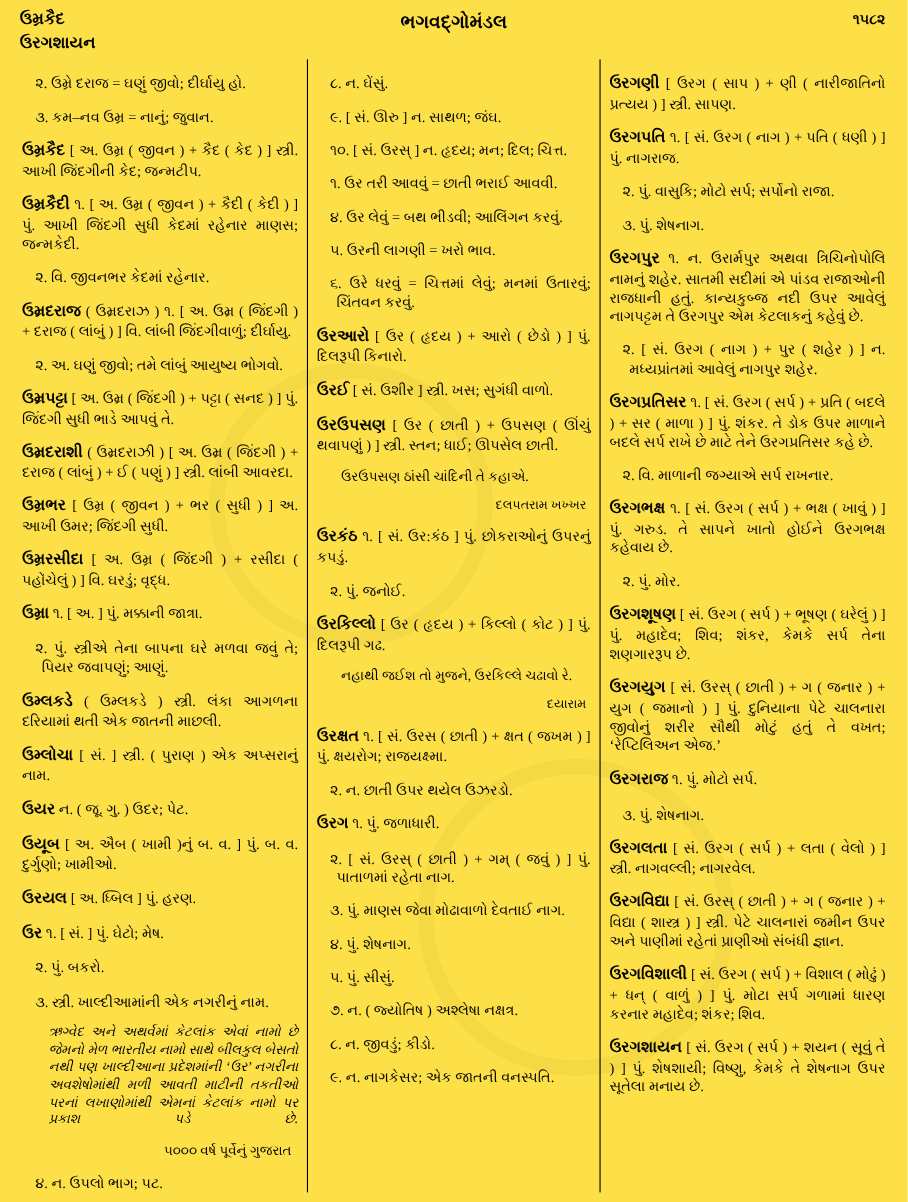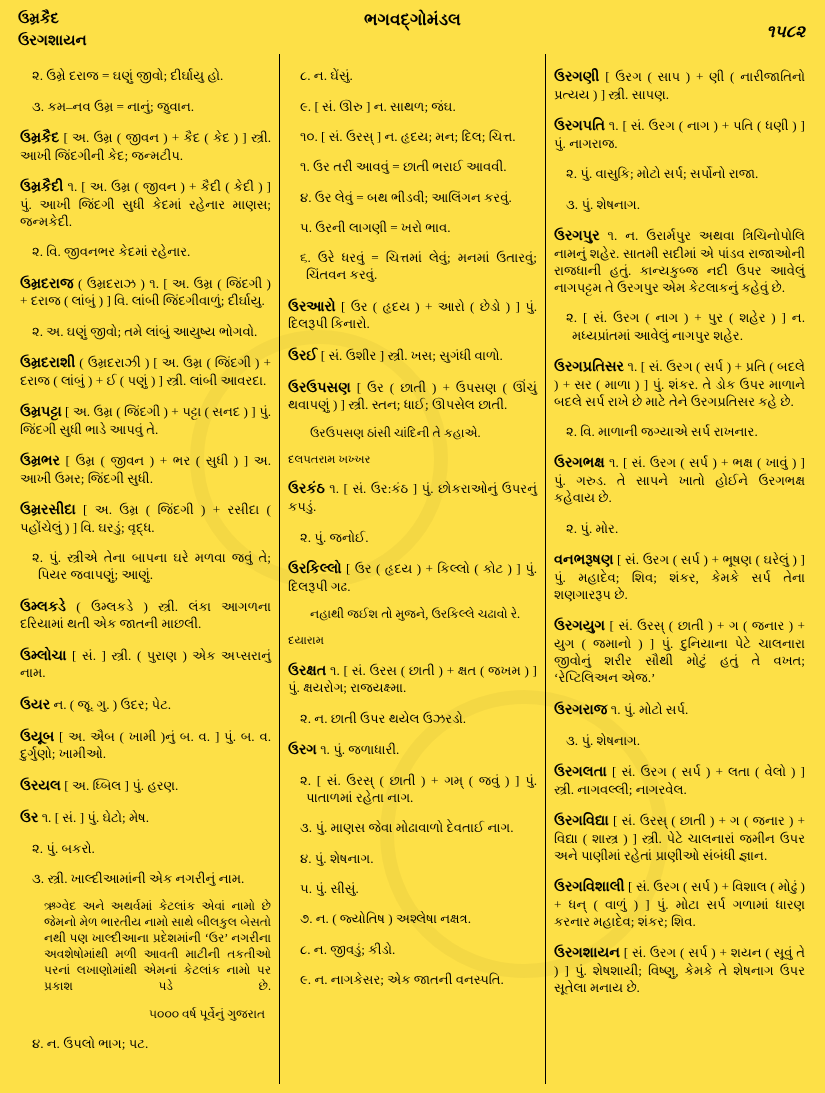--- a/index.html
+++ b/index.html
@@ -41,24 +41,23 @@
     position: absolute;
     left: 0; right: 0;
     top: 2px;
     text-align: center;
     font-weight: bold;
     font-size: 17px;
   }
   .rh-right {
     position: absolute;
     right: 8px;
-    top: 14px;
-    font-weight: bold;
-    font-size: 17px;
-    font-style: italic;
+    top: 2px;
+    font-weight: bold;
+    font-size: 13px;
   }
 
   
   .columns {
     display: flex;
     width: 801px;
     height: 1030px;
     margin-top: 2px;
   }
   .col {
@@ -90,31 +89,32 @@
     margin-bottom: 1px;
   }
   .quote {
     font-size: 12.4px;
     padding-left: 22px;
     line-height: 1.28;
     text-align: justify;
   }
   .attrib {
     font-size: 11.6px;
-    text-align: left;
+    text-align: right;
     padding-right: 4px;
     margin-top: -1px;
     margin-bottom: 2px;
   }
   .note {
     font-size: 12.2px;
     line-height: 1.30;
     padding-left: 24px;
     text-align: justify;
     text-align-last: justify;
+    font-style: italic;
   }
   .source {
     font-size: 12.2px;
     text-align: right;
     padding-right: 6px;
     margin-bottom: 2px;
   }
 
   
   .watermark {
@@ -145,24 +145,25 @@
 
   <div class="columns">
     <div class="col left" id="col-0">
         <p class="sense">૨. ઉમ્રે દરાજ = ઘણું જીવો; દીર્ઘાયુ હો.</p>
         <p class="sense">૩. કમ–નવ ઉમ્ર = નાનું; જુવાન.</p>
         <p class="entry"><span class="hw">ઉમ્રકૈદ</span><span> [ અ. ઉમ્ર ( જીવન ) + કૈદ ( કેદ ) ] સ્ત્રી. આખી જિંદગીની કેદ; જન્મટીપ.</span></p>
         <p class="entry"><span class="hw">ઉમ્રકૈદી</span><span> ૧. [ અ. ઉમ્ર ( જીવન ) + કૈદી ( કેદી ) ] પું. આખી જિંદગી સુધી કેદમાં રહેનાર માણસ; જન્મકેદી.</span></p>
         <p class="sense">૨. વિ. જીવનભર કેદમાં રહેનાર.</p>
         <p class="entry"><span class="hw">ઉમ્રદરાજ</span><span> ( ઉમ્રદરાઝ ) ૧. [ અ. ઉમ્ર ( જિંદગી ) + દરાજ ( લાંબું ) ] વિ. લાંબી જિંદગીવાળું; દીર્ઘાયુ.</span></p>
         <p class="sense">૨. અ. ઘણું જીવો; તમે લાંબું આયુષ્ય ભોગવો.</p>
+        <p class="entry"><span class="hw">ઉમ્રપટ્ટા</span><span> [ અ. ઉમ્ર ( જિંદગી ) + પટ્ટા ( સનદ ) ] પું. જિંદગી સુધી ભાડે આપવું તે.</span></p>
         <p class="entry"><span class="hw">ઉમ્રદરાશી</span><span> ( ઉમ્રદરાઝી ) [ અ. ઉમ્ર ( જિંદગી ) + દરાજ ( લાંબું ) + ઈ ( પણું ) ] સ્ત્રી. લાંબી આવરદા.</span></p>
-        <p class="entry"><span class="hw">ઉમ્રપટ્ટા</span><span> [ અ. ઉમ્ર ( જિંદગી ) + પટ્ટા ( સનદ ) ] પું. જિંદગી સુધી ભાડે આપવું તે.</span></p>
         <p class="entry"><span class="hw">ઉમ્રભર</span><span> [ ઉમ્ર ( જીવન ) + ભર ( સુધી ) ] અ. આખી ઉમર; જિંદગી સુધી.</span></p>
         <p class="entry"><span class="hw">ઉમ્રરસીદા</span><span> [ અ. ઉમ્ર ( જિંદગી ) + રસીદા ( પહોંચેલું ) ] વિ. ઘરડું; વૃદ્ધ.</span></p>
+        <p class="entry"><span class="hw">ઉમ્રા</span><span> ૧. [ અ. ] પું. મક્કાની જાત્રા.</span></p>
         <p class="sense">૨. પું. સ્ત્રીએ તેના બાપના ઘરે મળવા જવું તે; પિયર જવાપણું; આણું.</p>
         <p class="entry"><span class="hw">ઉમ્લકડે</span><span> ( ઉમ્લકડે ) સ્ત્રી. લંકા આગળના દરિયામાં થતી એક જાતની માછલી.</span></p>
         <p class="entry"><span class="hw">ઉમ્લોચા</span><span> [ સં. ] સ્ત્રી. ( પુરાણ ) એક અપ્સરાનું નામ.</span></p>
         <p class="entry"><span class="hw">ઉયર</span><span> ન. ( જૂ. ગુ. ) ઉદર; પેટ.</span></p>
         <p class="entry"><span class="hw">ઉયૂબ</span><span> [ અ. ઐબ ( ખામી )નું બ. વ. ] પું. બ. વ. દુર્ગુણો; ખામીઓ.</span></p>
         <p class="entry"><span class="hw">ઉરયલ</span><span> [ અ. ધ્બિલ ] પું. હરણ.</span></p>
         <p class="entry"><span class="hw">ઉર</span><span> ૧. [ સં. ] પું. ઘેટો; મેષ.</span></p>
         <p class="sense">૨. પું. બકરો.</p>
         <p class="sense">૩. સ્ત્રી. ખાલ્દીઆમાંની એક નગરીનું નામ.</p>
         <p class="note">ઋગ્વેદ અને અથર્વમાં કેટલાંક એવાં નામો છે જેમનો મેળ ભારતીય નામો સાથે બીલકુલ બેસતો નથી પણ ખાલ્દીઆના પ્રદેશમાંની ‘ઉર’ નગરીના અવશેષોમાંથી મળી આવતી માટીની તકતીઓ પરનાં લખાણોમાંથી એમનાં કેટલાંક નામો પર પ્રકાશ પડે છે.</p>
@@ -202,21 +203,21 @@
         <p class="entry"><span class="hw">ઉરગણી</span><span> [ ઉરગ ( સાપ ) + ણી ( નારીજાતિનો પ્રત્યય ) ] સ્ત્રી. સાપણ.</span></p>
         <p class="entry"><span class="hw">ઉરગપતિ</span><span> ૧. [ સં. ઉરગ ( નાગ ) + પતિ ( ધણી ) ] પું. નાગરાજ.</span></p>
         <p class="sense">૨. પું. વાસુકિ; મોટો સર્પ; સર્પોનો રાજા.</p>
         <p class="sense">૩. પું. શેષનાગ.</p>
         <p class="entry"><span class="hw">ઉરગપુર</span><span> ૧. ન. ઉરાર્મપુર અથવા ત્રિચિનોપોલિ નામનું શહેર. સાતમી સદીમાં એ પાંડવ રાજાઓની રાજધાની હતું. કાન્યકુબ્જ નદી ઉપર આવેલું નાગપટ્ટમ તે ઉરગપુર એમ કેટલાકનું કહેવું છે.</span></p>
         <p class="sense">૨. [ સં. ઉરગ ( નાગ ) + પુર ( શહેર ) ] ન. મધ્યપ્રાંતમાં આવેલું નાગપુર શહેર.</p>
         <p class="entry"><span class="hw">ઉરગપ્રતિસર</span><span> ૧. [ સં. ઉરગ ( સર્પ ) + પ્રતિ ( બદલે ) + સર ( માળા ) ] પું. શંકર. તે ડોક ઉપર માળાને બદલે સર્પ રાખે છે માટે તેને ઉરગપ્રતિસર કહે છે.</span></p>
         <p class="sense">૨. વિ. માળાની જગ્યાએ સર્પ રાખનાર.</p>
         <p class="entry"><span class="hw">ઉરગભક્ષ</span><span> ૧. [ સં. ઉરગ ( સર્પ ) + ભક્ષ ( ખાવું ) ] પું. ગરુડ. તે સાપને ખાતો હોઈને ઉરગભક્ષ કહેવાય છે.</span></p>
         <p class="sense">૨. પું. મોર.</p>
-        <p class="entry"><span class="hw">વનભરૂષણ</span><span> [ સં. ઉરગ ( સર્પ ) + ભૂષણ ( ઘરેલું ) ] પું. મહાદેવ; શિવ; શંકર, કેમકે સર્પ તેના શણગારરૂપ છે.</span></p>
+        <p class="entry"><span class="hw">ઉરગશૂષણ</span><span> [ સં. ઉરગ ( સર્પ ) + ભૂષણ ( ઘરેલું ) ] પું. મહાદેવ; શિવ; શંકર, કેમકે સર્પ તેના શણગારરૂપ છે.</span></p>
         <p class="entry"><span class="hw">ઉરગયુગ</span><span> [ સં. ઉરસ્ ( છાતી ) + ગ ( જનાર ) + યુગ ( જમાનો ) ] પું. દુનિયાના પેટે ચાલનારા જીવોનું શરીર સૌથી મોટું હતું તે વખત; ‘રેપ્ટિલિઅન એજ.’</span></p>
         <p class="entry"><span class="hw">ઉરગરાજ</span><span> ૧. પું. મોટો સર્પ.</span></p>
         <p class="sense">૩. પું. શેષનાગ.</p>
         <p class="entry"><span class="hw">ઉરગલતા</span><span> [ સં. ઉરગ ( સર્પ ) + લતા ( વેલો ) ] સ્ત્રી. નાગવલ્લી; નાગરવેલ.</span></p>
         <p class="entry"><span class="hw">ઉરગવિદ્યા</span><span> [ સં. ઉરસ્ ( છાતી ) + ગ ( જનાર ) + વિદ્યા ( શાસ્ત્ર ) ] સ્ત્રી. પેટે ચાલનારાં જમીન ઉપર અને પાણીમાં રહેતાં પ્રાણીઓ સંબંધી જ્ઞાન.</span></p>
         <p class="entry"><span class="hw">ઉરગવિશાલી</span><span> [ સં. ઉરગ ( સર્પ ) + વિશાલ ( મોઢું ) + ધન્ ( વાળું ) ] પું. મોટા સર્પ ગળામાં ધારણ કરનાર મહાદેવ; શંકર; શિવ.</span></p>
         <p class="entry"><span class="hw">ઉરગશાયન</span><span> [ સં. ઉરગ ( સર્પ ) + શયન ( સૂવું તે ) ] પું. શેષશાયી; વિષ્ણુ, કેમકે તે શેષનાગ ઉપર સૂતેલા મનાય છે.</span></p>
       </div>
   </div>
 

